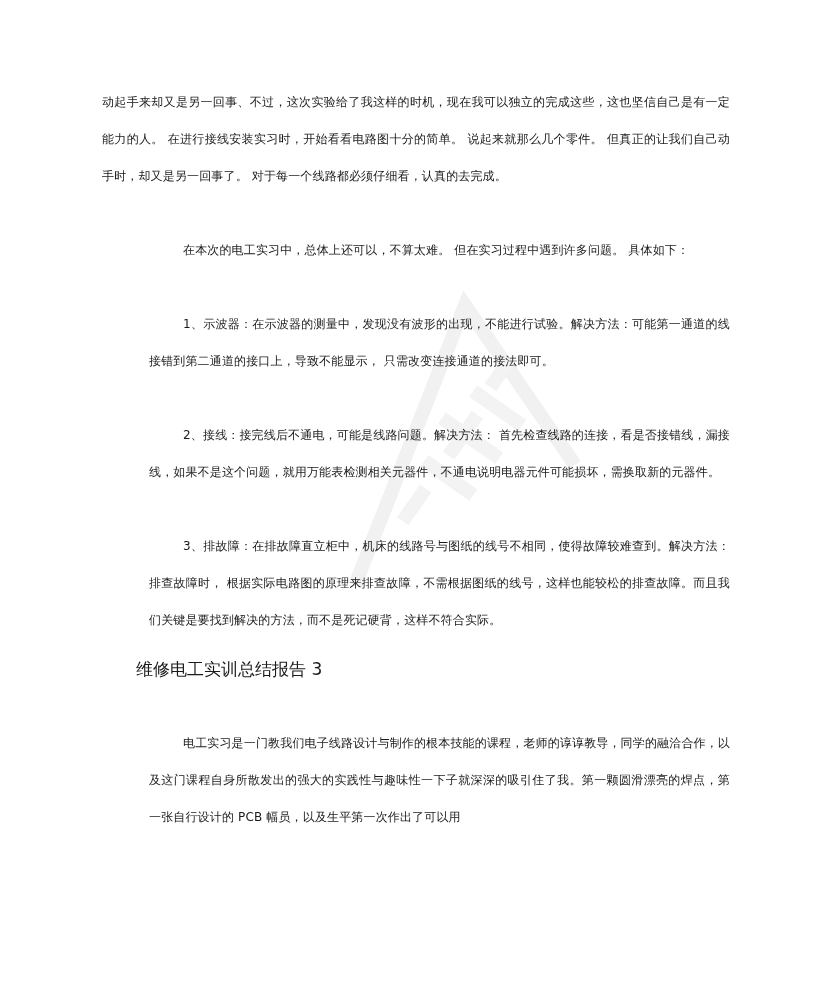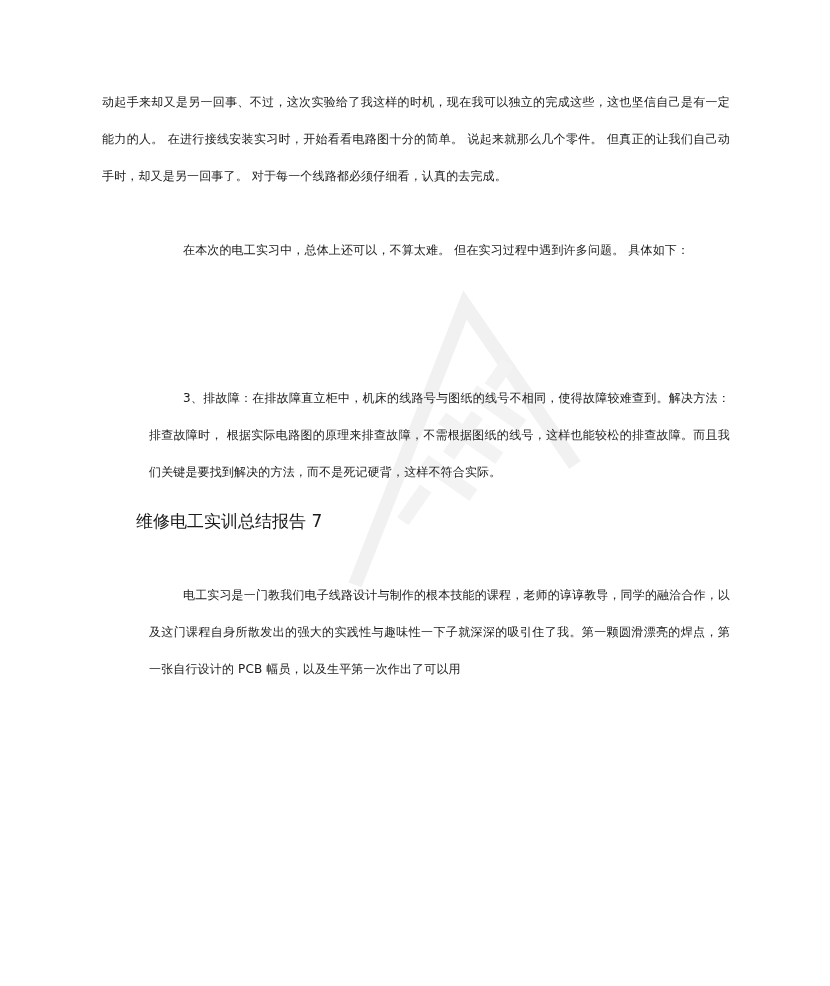--- a/index.html
+++ b/index.html
@@ -65,20 +65,22 @@
     <rect x="180" y="140" width="14" height="60"></rect>
     <rect x="200" y="145" width="30" height="14"></rect>
   </g>
 </svg>
 
 <div class="page">
   <p class="para">动起手来却又是另一回事、不过，这次实验给了我这样的时机，现在我可以独立的完成这些，这也坚信自己是有一定能力的人。 在进行接线安装实习时，开始看看电路图十分的简单。 说起来就那么几个零件。 但真正的让我们自己动手时，却又是另一回事了。 对于每一个线路都必须仔细看，认真的去完成。</p>
   <div class="gap"></div>
   <p class="para indent">在本次的电工实习中，总体上还可以，不算太难。 但在实习过程中遇到许多问题。 具体如下：</p>
   <div class="gap"></div>
+  <p class="para indent">1、示波器：在示波器的测量中，发现没有波形的出现，不能进行试验。解决方法：可能第一通道的线接错到第二通道的接口上，导致不能显示， 只需改变连接通道的接法即可。</p>
   <div class="gap"></div>
+  <p class="para indent">2、接线：接完线后不通电，可能是线路问题。解决方法： 首先检查线路的连接，看是否接错线，漏接线，如果不是这个问题，就用万能表检测相关元器件，不通电说明电器元件可能损坏，需换取新的元器件。</p>
   <div class="gap"></div>
   <p class="para indent">3、排故障：在排故障直立柜中，机床的线路号与图纸的线号不相同，使得故障较难查到。解决方法：排查故障时， 根据实际电路图的原理来排查故障，不需根据图纸的线号，这样也能较松的排查故障。而且我们关键是要找到解决的方法，而不是死记硬背，这样不符合实际。</p>
   <div style="height:12px"></div>
-  <p class="heading">维修电工实训总结报告 7</p>
+  <p class="heading">维修电工实训总结报告 3</p>
   <div class="gap"></div>
   <p class="para indent">电工实习是一门教我们电子线路设计与制作的根本技能的课程，老师的谆谆教导，同学的融洽合作，以及这门课程自身所散发出的强大的实践性与趣味性一下子就深深的吸引住了我。第一颗圆滑漂亮的焊点，第一张自行设计的 PCB 幅员，以及生平第一次作出了可以用</p>
 </div>
 
 </body></html>

